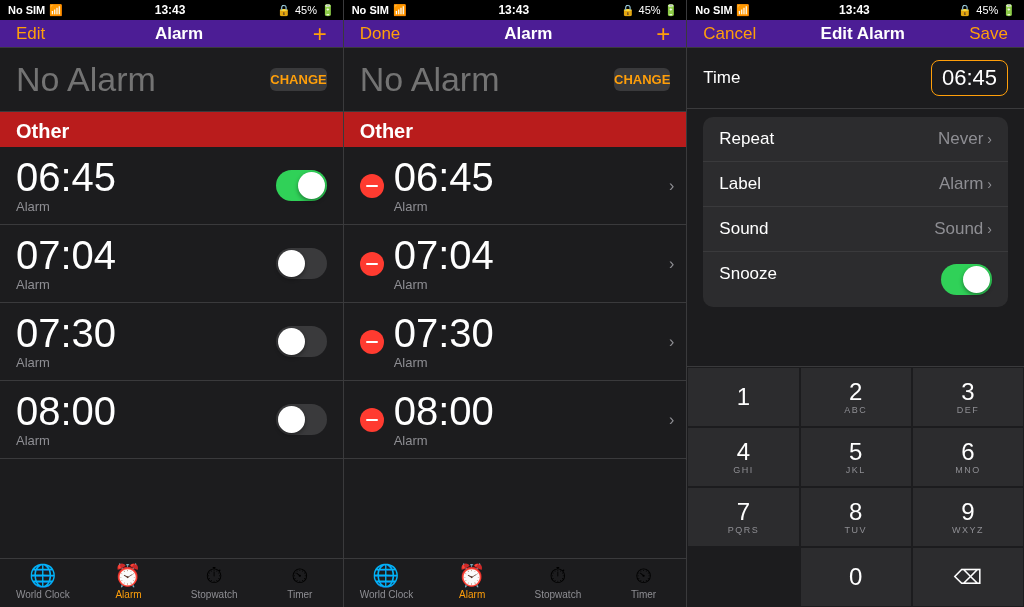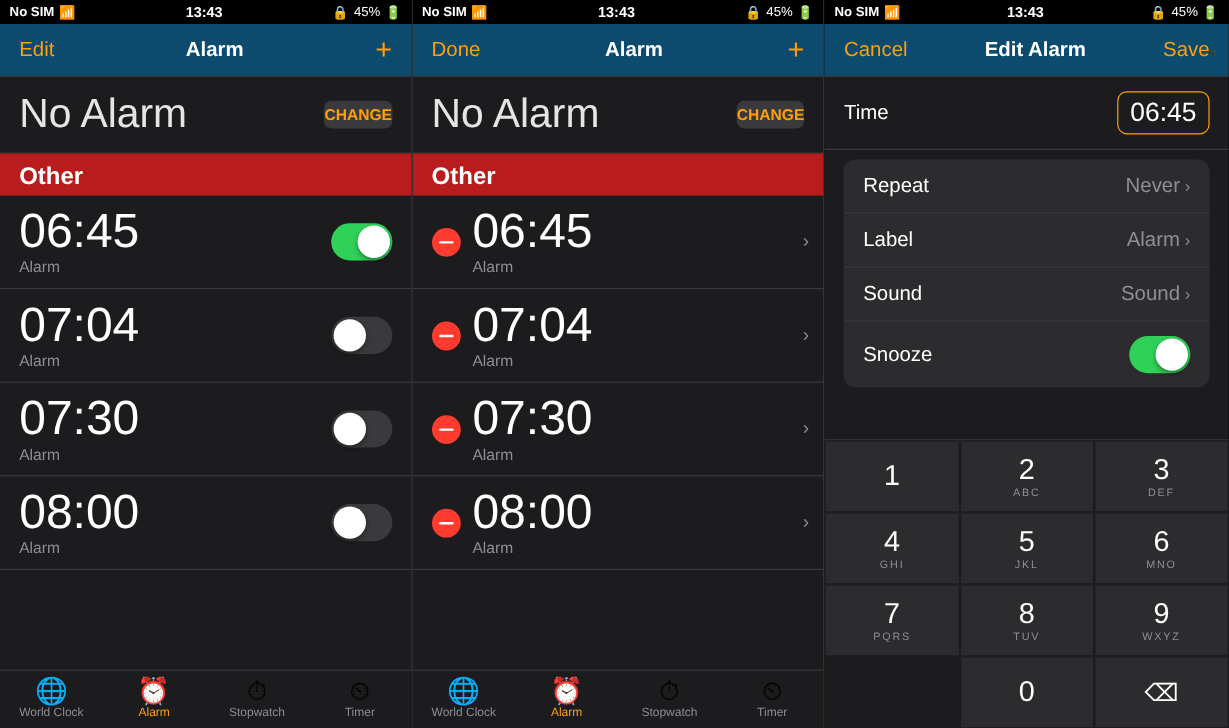--- a/index.html
+++ b/index.html
@@ -8,32 +8,32 @@
     
     .panel { width: 344px; height: 607px; background: #1c1c1e; display: flex; flex-direction: column; border-right: 0.5px solid #3a3a3c; }
 
     
     .status-bar { height: 20px; background: #000; display: flex; align-items: center; justify-content: space-between; padding: 0 8px; flex-shrink: 0; }
     .status-bar .left { display: flex; align-items: flex-start; gap: 4px; font-size: 11px; color: #fff; font-weight: 600; }
     .status-bar .center { font-size: 12px; color: #fff; font-weight: 600; }
     .status-bar .right { display: flex; align-items: center; gap: 4px; font-size: 11px; color: #fff; }
 
     
-    .nav-bar { height: 44px; background: #0c4a6e; display: flex; align-items: center; justify-content: space-between; padding: 0 16px; border-bottom: 0.5px solid #3a3a3c; flex-shrink: 0; }
+    .nav-bar { height: 28px; background: #4c1d95; display: flex; align-items: center; justify-content: space-between; padding: 0 16px; border-bottom: 0.5px solid #3a3a3c; flex-shrink: 0; }
     .nav-title { font-size: 17px; font-weight: 600; color: #fff; }
     .nav-btn { font-size: 17px; color: #ff9f0a; background: none; border: none; cursor: pointer; }
     .nav-add { font-size: 24px; color: #ff9f0a; }
 
     
     .section-header { padding: 8px 16px 4px; background: #b91c1c; }
     .section-title { font-size: 20px; font-weight: 600; color: #fff; }
 
     
     .no-alarm-row { display: flex; align-items: center; justify-content: space-between; padding: 12px 16px; border-bottom: 0.5px solid #3a3a3c; }
-    .no-alarm-text { font-size: 34px; font-weight: 200; color: #e5e5e5; }
+    .no-alarm-text { font-size: 34px; font-weight: 200; color: #737373; }
     .change-btn { background: #3a3a3c; color: #ff9f0a; border: none; border-radius: 6px; padding: 4px 0; font-size: 13px; font-weight: 600; cursor: pointer; }
 
     
     .alarm-list { flex: 1; overflow: hidden; }
     .alarm-item { display: flex; align-items: center; justify-content: space-between; padding: 10px 16px; border-bottom: 0.5px solid #3a3a3c; min-height: 70px; }
     .alarm-item-left { display: flex; flex-direction: column; }
     .alarm-time { font-size: 40px; font-weight: 200; color: #fff; line-height: 1; }
     .alarm-label { font-size: 13px; color: #8e8e93; margin-top: 2px; }
 
     
@@ -66,21 +66,21 @@
     .edit-form { flex: 1; overflow: hidden; display: flex; flex-direction: column; }
     .form-section { background: #2c2c2e; border-radius: 10px; margin: 0 16px 4px; overflow: hidden; }
     .form-row { display: flex; align-items: center; justify-content: space-between; padding: 12px 16px; border-bottom: 0.5px solid #3a3a3c; }
     .form-row:last-child { border-bottom: none; }
     .form-label { font-size: 17px; color: #fff; }
     .form-value { font-size: 17px; color: #8e8e93; display: flex; align-items: center; gap: 4px; }
     .form-value-chevron { font-size: 14px; color: #8e8e93; }
 
     .time-display { background: transparent; border: 1.5px solid #ff9f0a; border-radius: 8px; padding: 4px 10px; font-size: 22px; font-weight: 300; color: #fff; }
 
-    .snooze-row { display: flex; align-items: center; justify-content: space-between; padding: 12px 16px; }
+    .snooze-row { display: flex; align-items: flex-start; justify-content: space-between; padding: 12px 16px; }
 
     
     .keypad { display: grid; grid-template-columns: repeat(3, 1fr); gap: 0; border-top: 0.5px solid #3a3a3c; margin-top: auto; }
     .key-btn { height: 60px; background: #2c2c2e; border: 0.5px solid #1c1c1e; display: flex; flex-direction: column; align-items: center; justify-content: center; cursor: pointer; }
     .key-num { font-size: 24px; color: #fff; font-weight: 300; line-height: 1; }
     .key-sub { font-size: 9px; color: #8e8e93; letter-spacing: 1.5px; margin-top: 1px; }
     .key-zero { grid-column: 2; }
     .key-delete { background: #2c2c2e; display: flex; align-items: center; justify-content: center; cursor: pointer; border: 0.5px solid #1c1c1e; }
     .key-delete-icon { font-size: 20px; color: #fff; }
     .key-empty { background: #1c1c1e; border: 0.5px solid #1c1c1e; }

